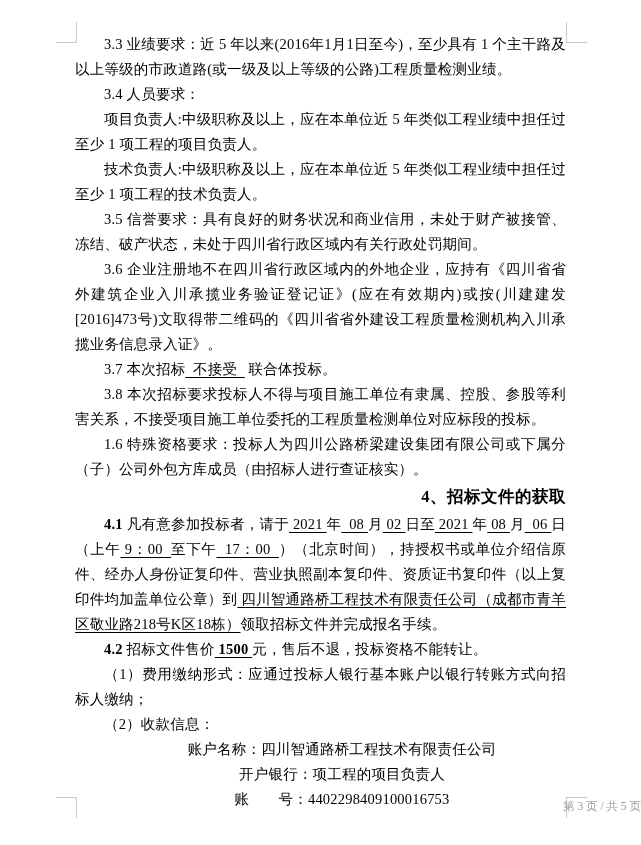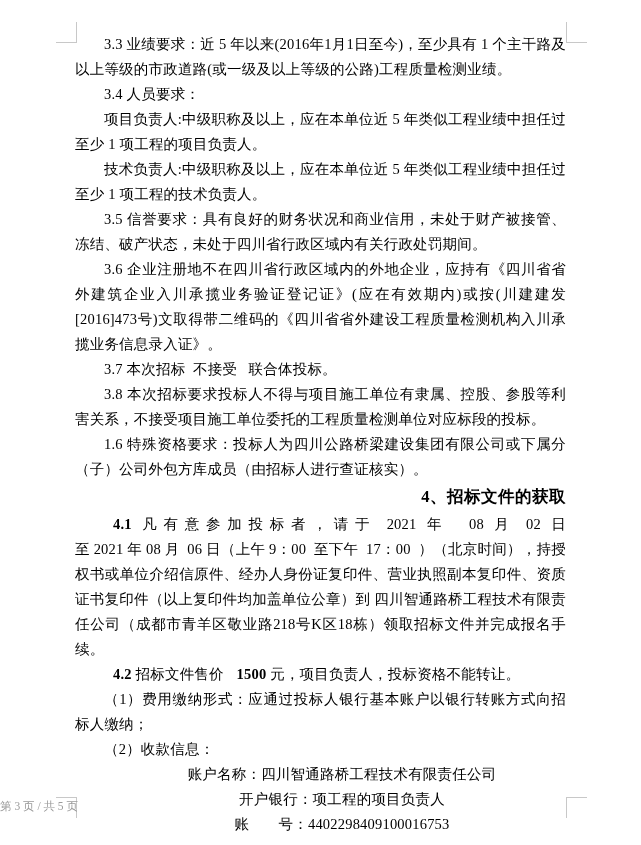--- a/index.html
+++ b/index.html
@@ -47,29 +47,29 @@
     line-height: 30px;
     text-align: right;
     text-indent: 0;
     letter-spacing: 0.5px;
   }
   .para.account {
     text-indent: 0;
     text-align: center;
     padding-left: 43px;
   }
-  .u { text-underline-offset: 3px; }
-  .b { font-weight: bold; margin-left: 9px; }
+  .u { text-decoration: underline; text-underline-offset: 3px; }
+  .b { font-weight: bold; }
 
   .footer {
     position: absolute;
     left: 0;
     right: 0;
     top: 799px;
-    text-align: left;
+    text-align: right;
     font-size: 11.5px;
     line-height: 14px;
     color: #9a9a9a;
     font-family: "Liberation Serif", serif;
   }
 </style>
 </head>
 <body>
 
 <div class="page">
@@ -84,21 +84,21 @@
       <p class="para body"><span>3.4 人员要求：</span></p>
       <p class="para body"><span>项目负责人:中级职称及以上，应在本单位近 5 年类似工程业绩中担任过至少 1 项工程的项目负责人。</span></p>
       <p class="para body"><span>技术负责人:中级职称及以上，应在本单位近 5 年类似工程业绩中担任过至少 1 项工程的技术负责人。</span></p>
       <p class="para body"><span>3.5 信誉要求：具有良好的财务状况和商业信用，未处于财产被接管、冻结、破产状态，未处于四川省行政区域内有关行政处罚期间。</span></p>
       <p class="para body"><span>3.6 企业注册地不在四川省行政区域内的外地企业，应持有《四川省省外建筑企业入川承揽业务验证登记证》(应在有效期内)或按(川建建发[2016]473号)文取得带二维码的《四川省省外建设工程质量检测机构入川承揽业务信息录入证》。</span></p>
       <p class="para body"><span>3.7 本次招标</span><span class="u">&nbsp;&nbsp;不接受&nbsp;&nbsp;</span><span> 联合体投标。</span></p>
       <p class="para body"><span>3.8 本次招标要求投标人不得与项目施工单位有隶属、控股、参股等利害关系，不接受项目施工单位委托的工程质量检测单位对应标段的投标。</span></p>
       <p class="para body"><span>1.6 特殊资格要求：投标人为四川公路桥梁建设集团有限公司或下属分（子）公司外包方库成员（由招标人进行查证核实）。</span></p>
       <p class="para heading"><span>4、招标文件的获取</span></p>
       <p class="para body"><span class="b">4.1 </span><span>凡有意参加投标者，请于</span><span class="u">&nbsp;2021&nbsp;</span><span>年</span><span class="u">&nbsp;&nbsp;08&nbsp;</span><span>月</span><span class="u">&nbsp;02&nbsp;</span><span>日至</span><span class="u">&nbsp;2021&nbsp;</span><span>年</span><span class="u">&nbsp;08&nbsp;</span><span>月</span><span class="u">&nbsp;&nbsp;06&nbsp;</span><span>日（上午</span><span class="u">&nbsp;9：00&nbsp;&nbsp;</span><span>至下午</span><span class="u">&nbsp;&nbsp;17：00&nbsp;&nbsp;</span><span>）（北京时间），持授权书或单位介绍信原件、经办人身份证复印件、营业执照副本复印件、资质证书复印件（以上复印件均加盖单位公章）到</span><span class="u">&nbsp;四川智通路桥工程技术有限责任公司（成都市青羊区敬业路218号K区18栋）</span><span>领取招标文件并完成报名手续。</span></p>
-      <p class="para body"><span class="b">4.2 </span><span>招标文件售价</span><span class="b u">&nbsp;1500&nbsp;</span><span>元，项目负责人，投标资格不能转让。</span></p>
+      <p class="para body"><span class="b">4.2 </span><span>招标文件售价</span><span class="b u">&nbsp;1500&nbsp;</span><span>元，售后不退，投标资格不能转让。</span></p>
       <p class="para body"><span>（1）费用缴纳形式：应通过投标人银行基本账户以银行转账方式向招标人缴纳；</span></p>
       <p class="para body"><span>（2）收款信息：</span></p>
       <p class="para account"><span>账户名称：四川智通路桥工程技术有限责任公司</span></p>
       <p class="para account"><span>开户银行：项工程的项目负责人</span></p>
       <p class="para account"><span>账　　号：4402298409100016753</span></p>
     </div>
 
   <div class="footer">第 3 页 / 共 5 页</div>
 
 </div>

